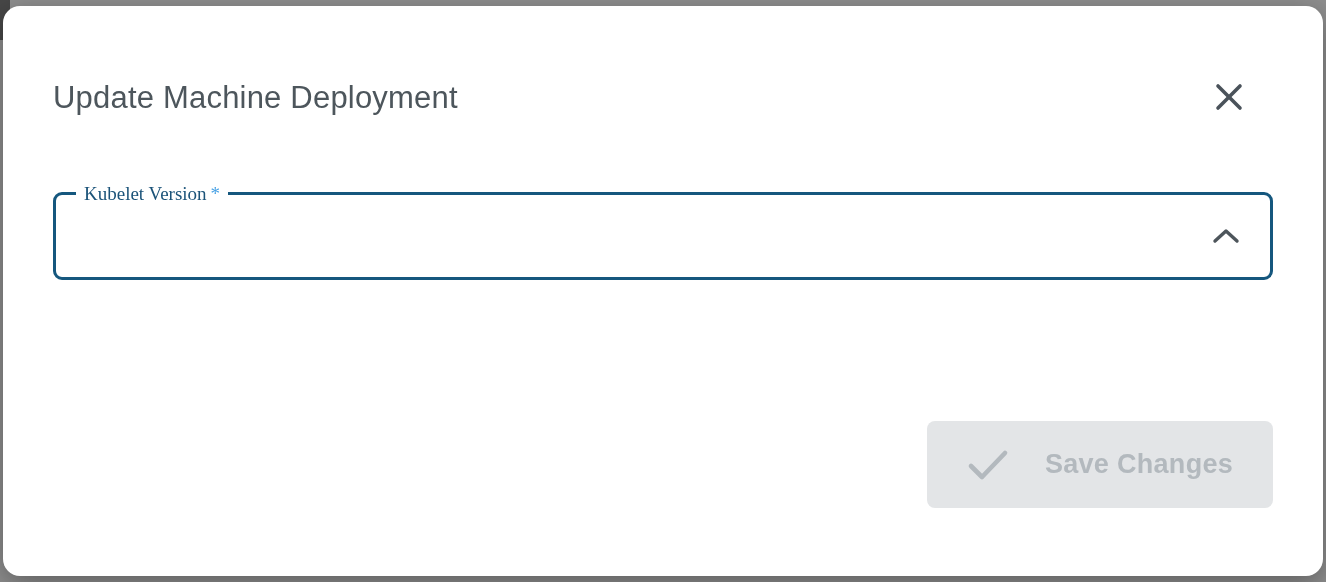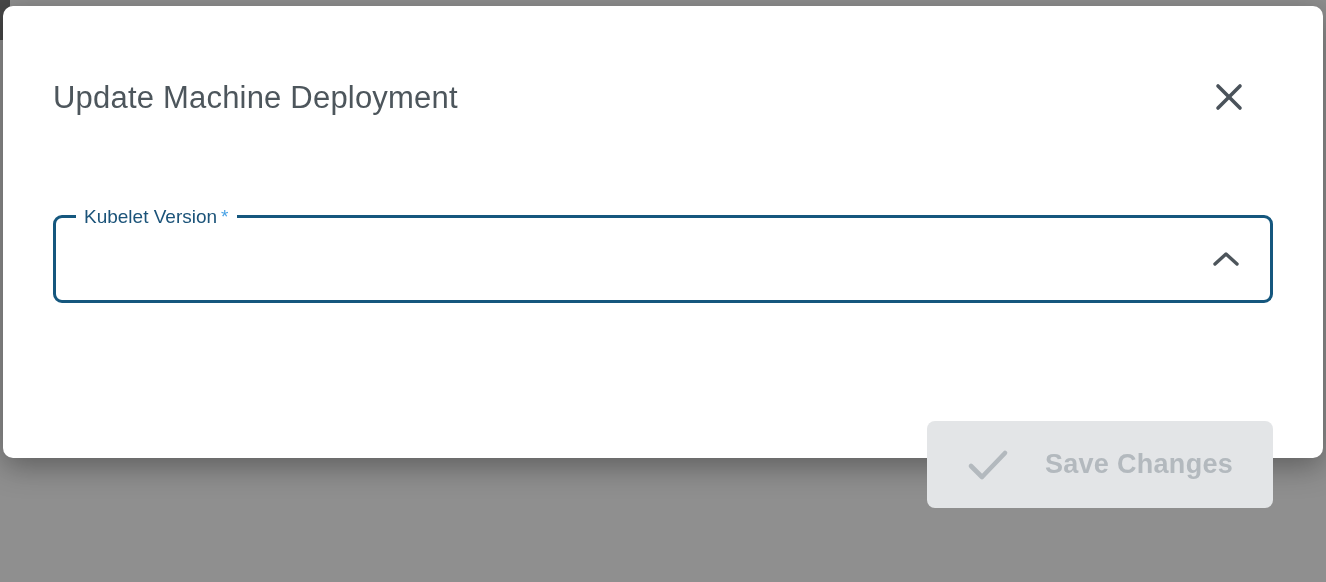--- a/index.html
+++ b/index.html
@@ -10,23 +10,23 @@
     overflow: hidden;
     position: relative;
   }
   .backdrop-corner {
     position: absolute; left: 0; top: 0; width: 10px; height: 40px;
     background: #474747;
   }
   .modal {
     position: absolute;
     left: 3px; top: 6px;
-    width: 1320px; height: 452px;
+    width: 1320px; height: 570px;
     background: #ffffff;
-    border-radius: 10px;
+    border-radius: 17px;
     box-shadow: 0 8px 30px rgba(0,0,0,0.35);
   }
   .modal-title {
     position: absolute;
     left: 50px; top: 72px;
     font-size: 31px;
     line-height: 40px;
     font-weight: 400;
     color: #4d565c;
     letter-spacing: 0.2px;
@@ -35,25 +35,26 @@
     position: absolute;
     left: 1203px; top: 68px;
     width: 46px; height: 46px;
     display: flex; align-items: center; justify-content: center;
     cursor: pointer;
     background: transparent; border: none;
   }
   
   .field {
     position: absolute;
-    left: 50px; top: 209px;
+    left: 50px; top: 186px;
     width: 1220px; height: 88px;
     border: 3px solid var(--primary-border, #15577e);
     border-radius: 9px;
     background: #ffffff;
+    font-family: Liberation Serif, serif;
   }
   .field-label {
     position: absolute;
     top: -13px; left: 20px;
     background: #ffffff;
     padding: 0 8px;
     font-size: 19px;
     line-height: 23px;
     color: var(--label-blue, #1b5379);
     white-space: nowrap;

